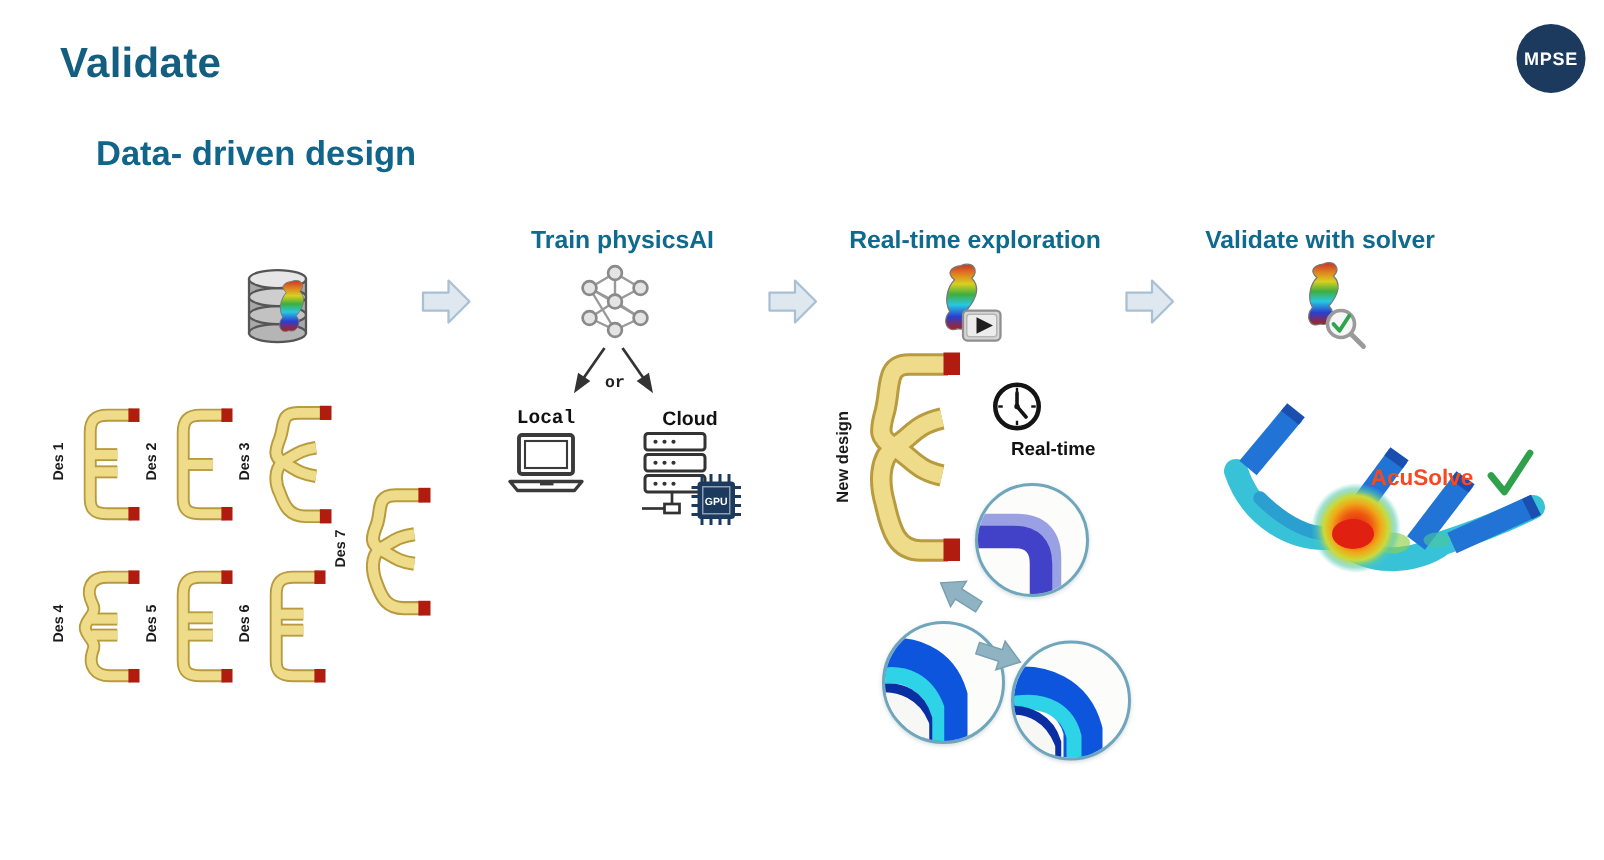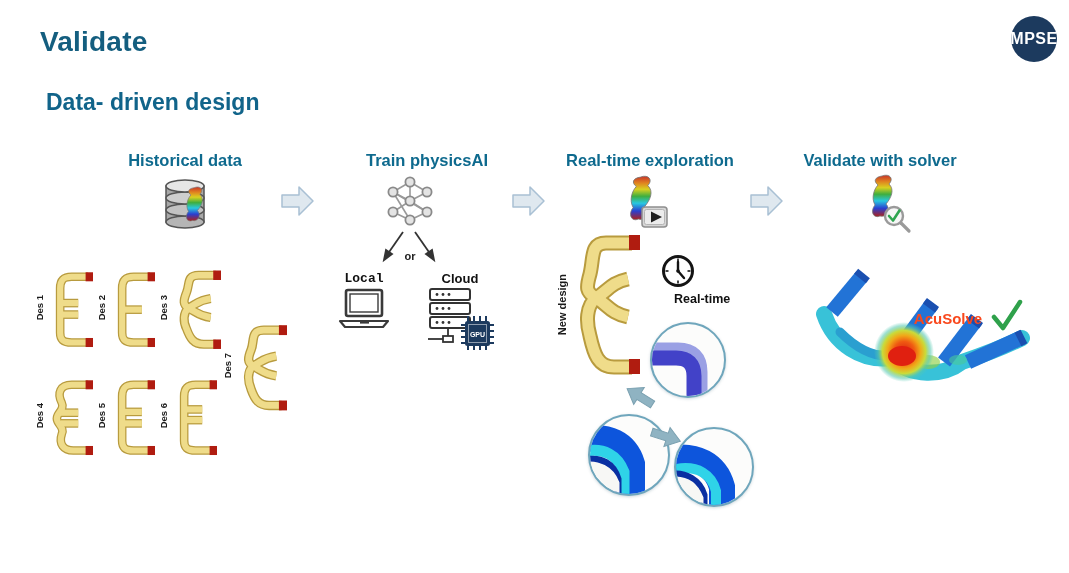--- a/index.html
+++ b/index.html
@@ -6,31 +6,31 @@
   #stage{
     position:relative;width:1069px;height:573px;background:#ffffff;
     font-family:"Liberation Sans",sans-serif;overflow:hidden;
   }
   .abs{position:absolute;}
   .title{font-size:28px;font-weight:700;color:#145e7f;letter-spacing:.2px;}
   .subtitle{font-size:23px;font-weight:600;color:#11648a;}
   .badge{
     width:46px;height:46px;border-radius:50%;background:#1c3a5e;color:#ffffff;
     display:flex;align-items:center;justify-content:center;
-    font-size:16px;font-weight:700;letter-spacing:.5px;
+    font-size:12px;font-weight:700;letter-spacing:.5px;
   }
   .step-head{font-size:16.5px;font-weight:700;color:#0e6a8e;text-align:center;}
   .vlabel{
     writing-mode:vertical-rl;transform:rotate(180deg);
     font-size:9.5px;font-weight:700;color:#1a1a1a;white-space:nowrap;
   }
   .vlabel.big{font-size:11px;}
   .design{display:flex;flex-direction:row;align-items:center;gap:2px;}
   .small-label{font-size:13px;font-weight:700;color:#111;text-align:center;}
-  .or-label{font-size:11px;font-weight:700;color:#222;text-align:center;}
+  .or-label{font-size:11px;font-weight:700;color:#222;text-align:center;font-family:Liberation Mono, monospace;}
   .realtime-label{font-size:12.5px;font-weight:700;color:#111;}
   .acusolve-label{font-size:15px;font-weight:700;color:#f9481d;text-align:center;}
   .mag-circle{
     border-radius:50%;overflow:hidden;background:#fcfcfb;
     border:2px solid #6fa6bc;box-shadow:0 1px 3px rgba(60,100,120,.25);
   }
   .mag-circle svg{display:block;}
   svg{overflow:visible;}
   .mag-circle svg{overflow:hidden;}
 </style>
@@ -55,27 +55,26 @@
         <stop offset="0.35" stop-color="#f05a12"></stop>
         <stop offset="0.55" stop-color="#f0a818"></stop>
         <stop offset="0.72" stop-color="#cadb3a"></stop>
         <stop offset="0.88" stop-color="#52c8b0" stop-opacity="0.55"></stop>
         <stop offset="1" stop-color="#52c8b0" stop-opacity="0"></stop>
       </radialGradient>
     </defs>
   </svg>
 
   <div class="abs title" style="left:40px;top:26px;">Validate</div>
-  <div class="abs subtitle" style="left:46px;top:89px;">Data- driven design</div>
+  <div class="abs subtitle" style="left:64px;top:89px;">Data- driven design</div>
   <div class="abs badge" style="left:1011px;top:16px;">
     <span>MPSE</span>
   </div>
 
-  <div class="abs step-head" style="left:85px;top:151px;width:200px;">Historical data</div>
-  <div class="abs step-head" style="left:332px;top:151px;width:190px;">Train physicsAI</div>
+  <div class="abs step-head" style="left:320px;top:151px;width:190px;">Train physicsAI</div>
   <div class="abs step-head" style="left:540px;top:151px;width:220px;">Real-time exploration</div>
   <div class="abs step-head" style="left:770px;top:151px;width:220px;">Validate with solver</div>
 
   <svg class="abs" style="left:281px;top:182px;" width="34" height="38" viewBox="0 0 34 38">
     <polygon points="1,13 18,13 18,5 32,19 18,33 18,25 1,25" fill="#dfe8ef" stroke="#a9c0d4" stroke-width="1.5" stroke-linejoin="round"></polygon>
   </svg>
   <svg class="abs" style="left:512px;top:182px;" width="34" height="38" viewBox="0 0 34 38">
     <polygon points="1,13 18,13 18,5 32,19 18,33 18,25 1,25" fill="#dfe8ef" stroke="#a9c0d4" stroke-width="1.5" stroke-linejoin="round"></polygon>
   </svg>
   <svg class="abs" style="left:750px;top:182px;" width="34" height="38" viewBox="0 0 34 38">

